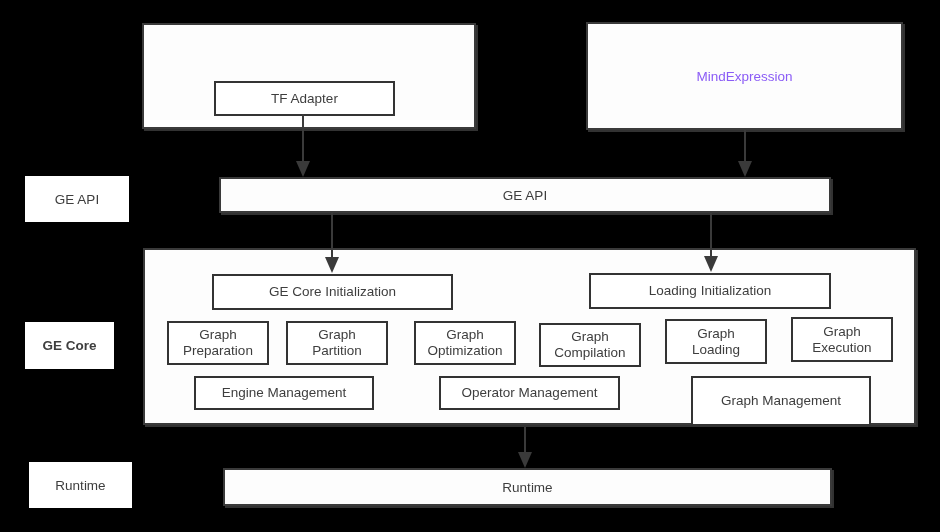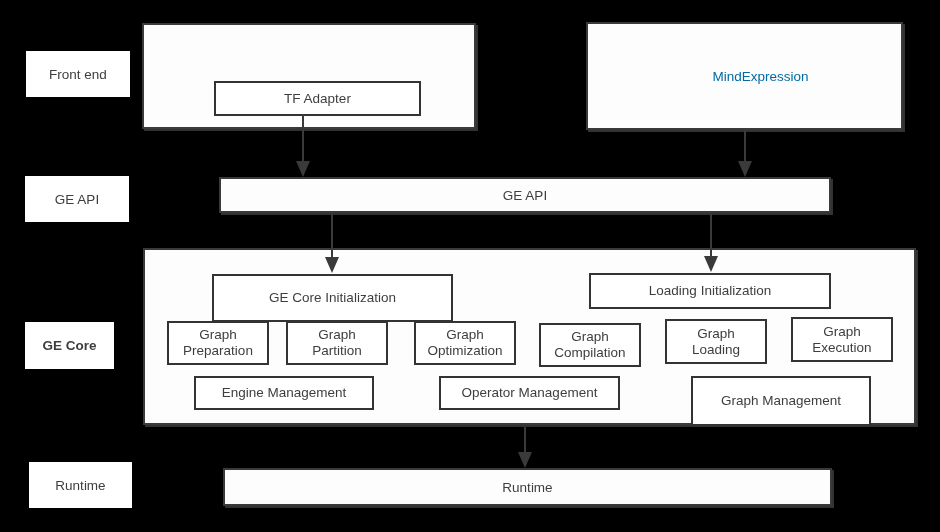--- a/index.html
+++ b/index.html
@@ -67,22 +67,21 @@
     color: #3e3e3e;
   }
   .centered-label {
     position: absolute;
     left: 0; top: 0;
     width: 100%; height: 100%;
     display: flex;
     align-items: center;
     justify-content: center;
     font-size: 13.5px;
-    color: #0369a1;
-    padding-left: 16px;
+    color: #8b5cf6;
   }
   .arrow {
     position: absolute;
     width: 14px;
   }
   .arrow .shaft {
     position: absolute;
     left: 6px;
     top: 0;
     width: 2px;
@@ -97,42 +96,41 @@
     border-left: 7px solid transparent;
     border-right: 7px solid transparent;
     border-top: 16px solid #3a3a3a;
   }
 </style>
 </head>
 <body>
 
 <div class="stage">
 
-  <div class="rowlabel" style="left:26px; top:51px; width:104px; height:46px;">Front end</div>
   <div class="rowlabel" style="left:25px; top:176px; width:104px; height:46px;">GE API</div>
   <div class="rowlabel" style="left:25px; top:322px; width:89px; height:47px;font-weight:bold;">GE Core</div>
   <div class="rowlabel" style="left:29px; top:462px; width:103px; height:46px;">Runtime</div>
 
   <div class="bigbox" style="left:142px; top:23px; width:334px; height:106px;">
-    <div class="innerbox" style="left:70px; top:56px; width:207px; height:35px;">
+    <div class="innerbox" style="left:70px; top:56px; width:181px; height:35px;">
       <span>TF Adapter</span>
     </div>
   </div>
 
   <div class="bigbox" style="left:586px; top:22px; width:317px; height:108px;">
     <div class="centered-label">MindExpression</div>
   </div>
 
   <div class="barbox" style="left:219px; top:177px; width:612px; height:36px;">
     <span>GE API</span>
   </div>
 
   <div class="bigbox" style="left:143px; top:248px; width:773px; height:177px;">
 
-    <div class="innerbox" style="left:67px; top:24px; width:241px; height:48px;">
+    <div class="innerbox" style="left:67px; top:24px; width:241px; height:36px;">
       <span>GE Core Initialization</span>
     </div>
     <div class="innerbox" style="left:444px; top:23px; width:242px; height:36px;">
       <span>Loading Initialization</span>
     </div>
 
     <div class="innerbox" style="left:22px; top:71px; width:102px; height:44px;">
       <span>Graph</span>
       <span>Preparation</span>
     </div>

